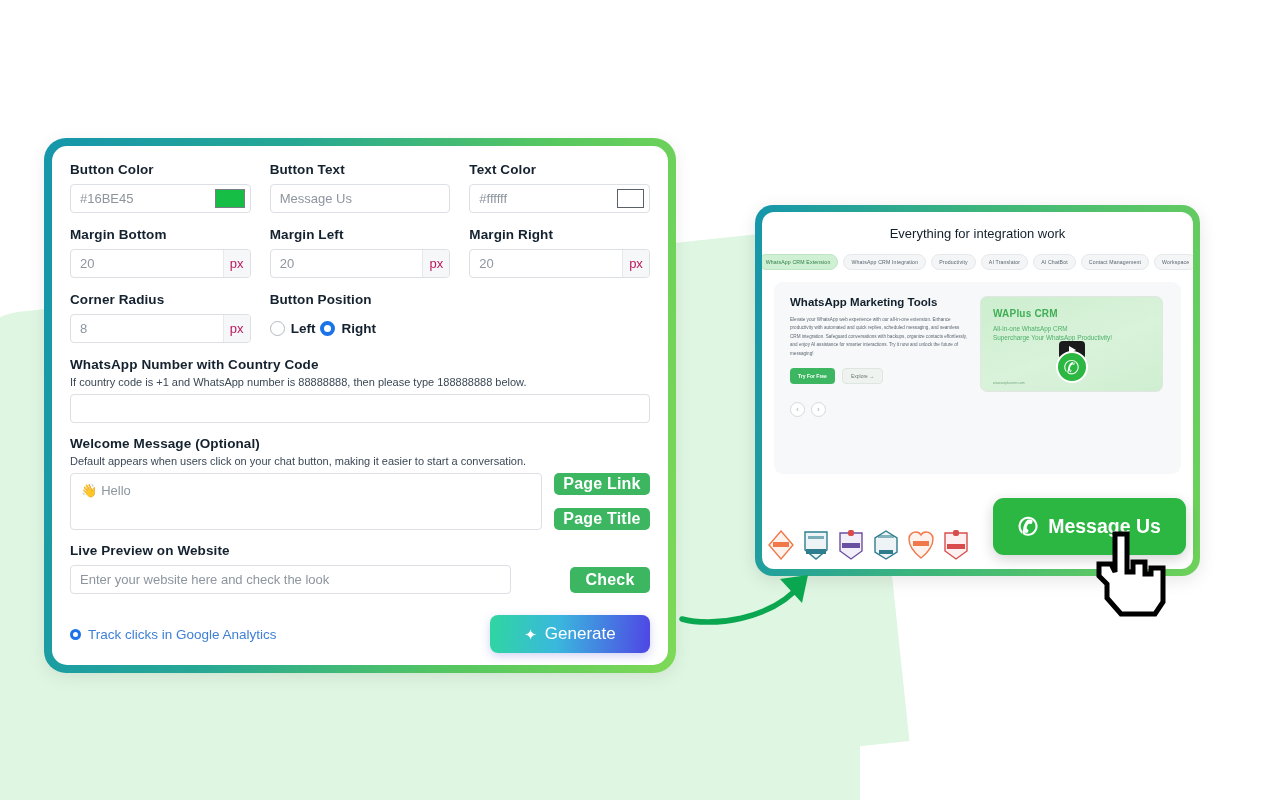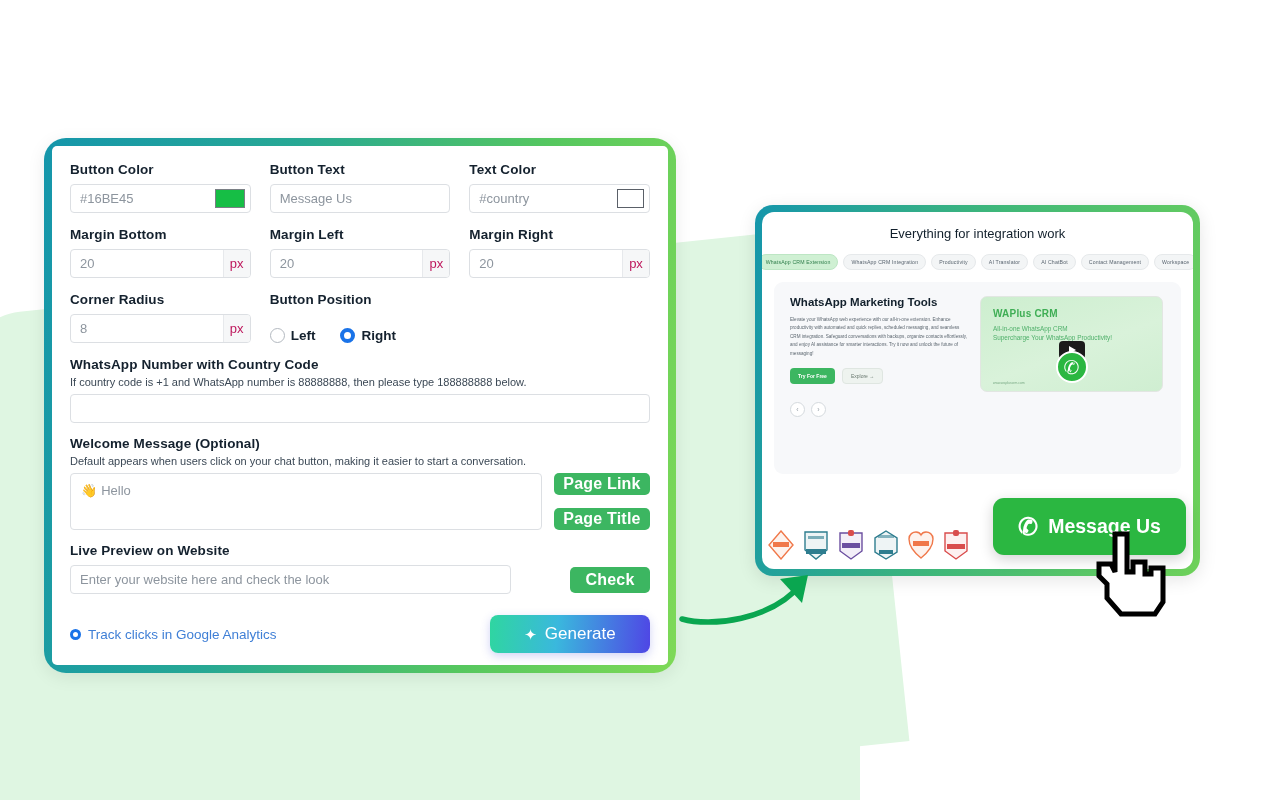--- a/index.html
+++ b/index.html
@@ -37,21 +37,21 @@
     width: 632px; height: 535px;
     border-radius: 22px;
     padding: 8px;
     background: linear-gradient(100deg, #1596ab 0%, #27a894 35%, #56c75f 70%, #7ed957 100%);
     z-index: 5;
     box-shadow: 0 4px 18px rgba(0,0,0,.08);
   }
   #config-inner {
     width: 100%; height: 100%;
     background: #fff;
-    border-radius: 5px;
+    border-radius: 15px;
     padding: 16px 18px 30px 18px;
     position: relative;
   }
 
   .field-label {
     font-size: 13.5px;
     font-weight: bold;
     color: #14212e;
     letter-spacing: .1px;
     margin-bottom: 7px;
@@ -94,21 +94,21 @@
     margin-right: 5px;
   }
   .swatch-white {
     width: 27px; height: 19px;
     background: #ffffff;
     border: 1.5px solid #5a6068;
     margin-right: 5px;
   }
 
   
-  .radio-row { display: flex; align-items: flex-end; gap: 25px; height: 29px; }
+  .radio-row { display: flex; align-items: center; gap: 5px; height: 29px; }
   .radio-item { display: flex; align-items: center; gap: 6px; cursor: pointer; }
   .radio-dot {
     width: 15px; height: 15px; border-radius: 50%;
     border: 1.6px solid #b3b9c0; background: #fff;
     display: inline-block;
   }
   .radio-dot.on {
     border: 4.5px solid #1a73e8;
     background: #fff;
   }
@@ -325,21 +325,21 @@
       </div>
       <div class="col">
         <div class="field-label">Button Text</div>
         <div class="inp">
           <span class="ph">Message Us</span>
         </div>
       </div>
       <div class="col">
         <div class="field-label">Text Color</div>
         <div class="inp">
-          <span class="ph">#country</span>
+          <span class="ph">#ffffff</span>
           <span class="swatch-white"></span>
         </div>
       </div>
     </div>
 
     <div class="row3">
       <div class="col">
         <div class="field-label">Margin Bottom</div>
         <div class="inp">
           <span class="ph">20</span>

